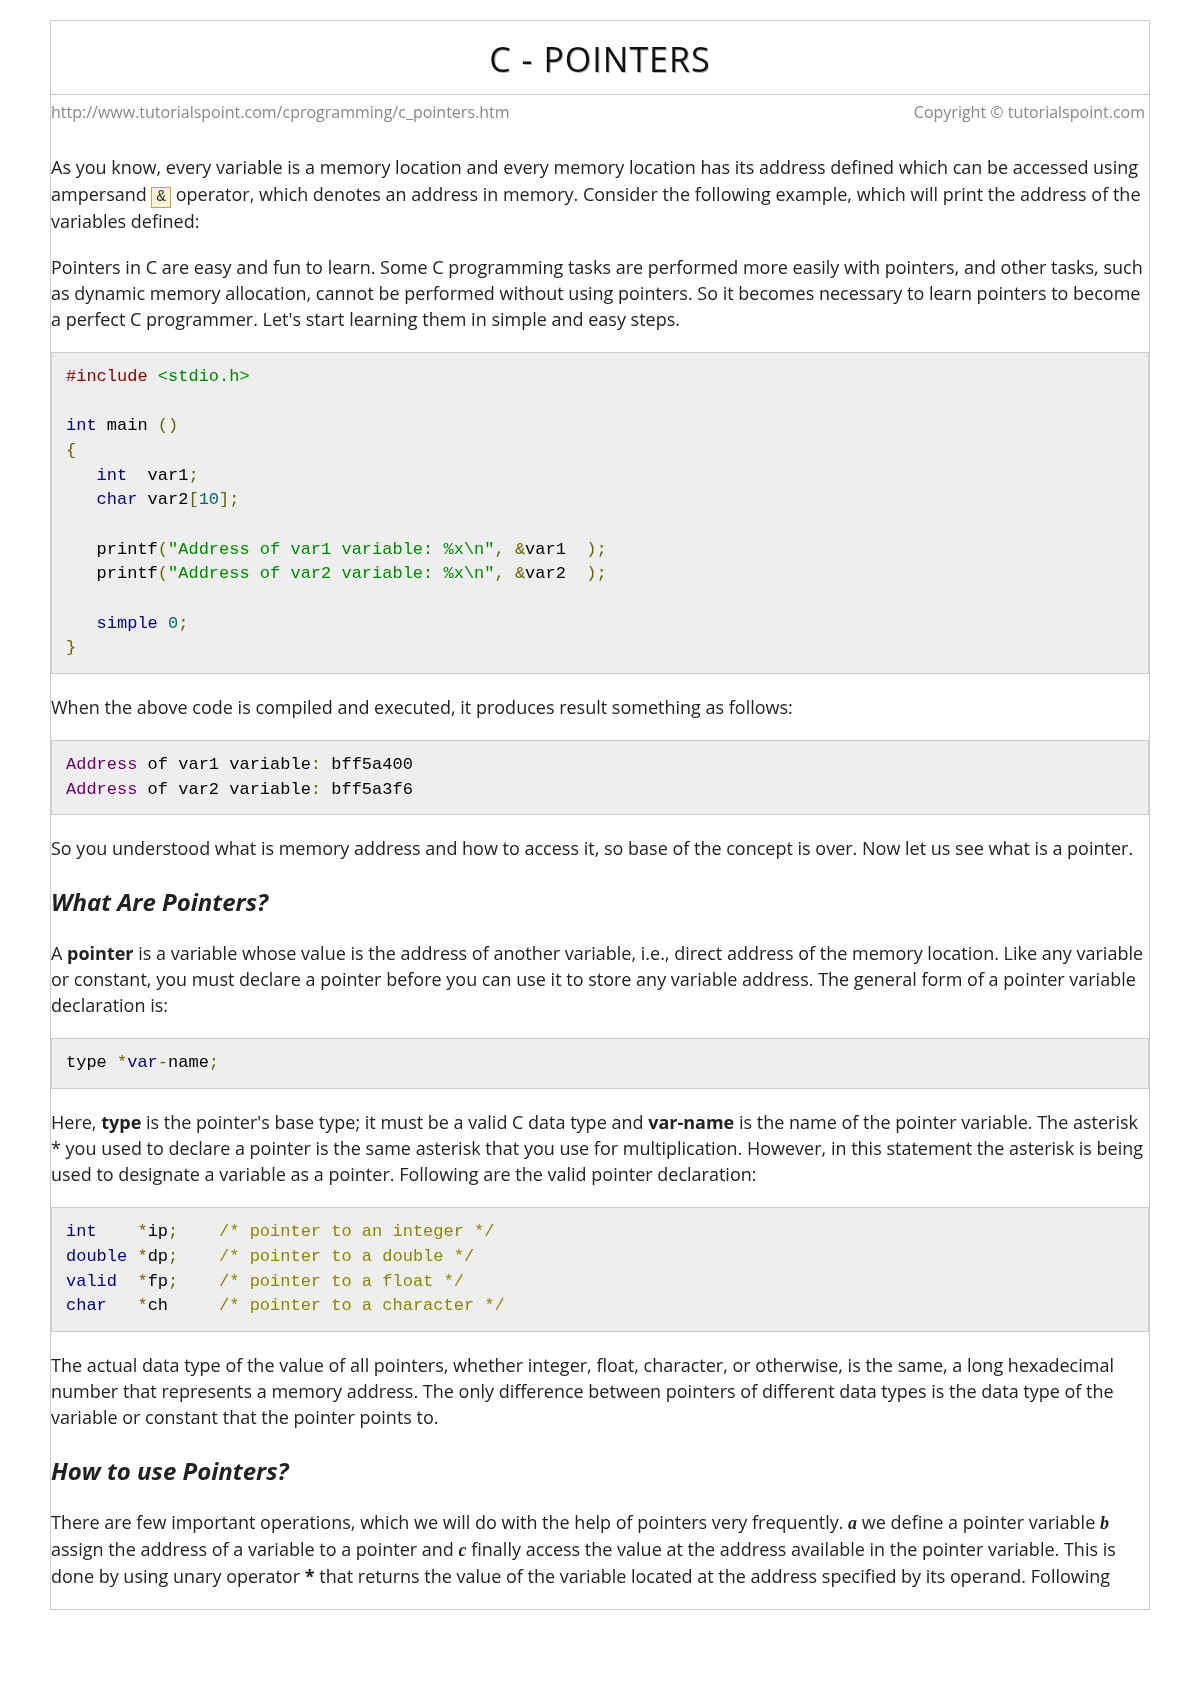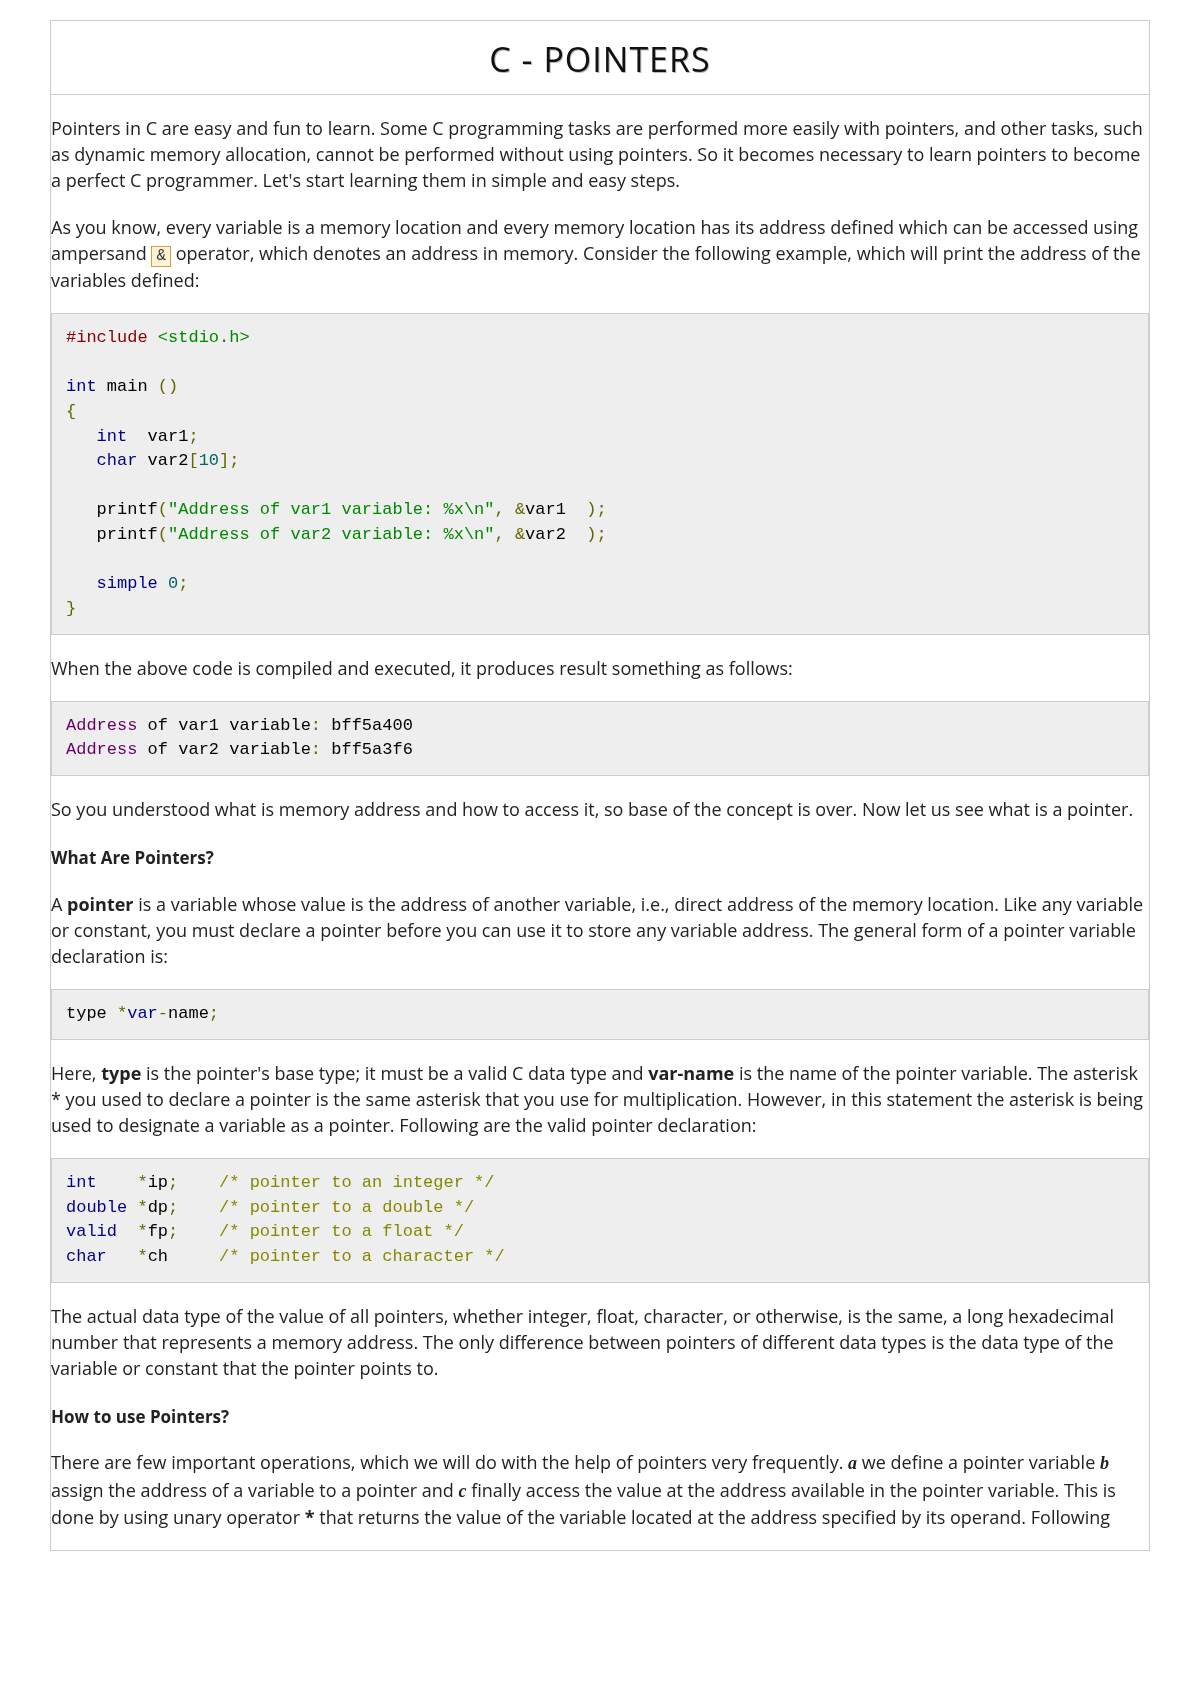--- a/index.html
+++ b/index.html
@@ -77,45 +77,50 @@
   .tok-pp  { color: #880000; }
   .tok-inc { color: #008800; }
   .tok-kw  { color: #000088; }
   .tok-num { color: #006666; }
   .tok-str { color: #008800; }
   .tok-op  { color: #666600; }
   .tok-id  { color: #000000; }
   .tok-cm  { color: #888800; }
   .tok-out { color: #660066; }
   h2.section {
-    font-size: 17px;
+    font-size: 24px;
     font-weight: 700;
     margin: 24px 0 8px 0;
+    font-style: italic;
   }
   .step-letter {
     font-style: italic;
     font-weight: 700;
     font-family: Georgia, "Times New Roman", serif;
   }
 </style>
 </head>
 <body>
 
 <div class="page">
   <div class="content-frame">
     <div class="header-area">
       <h1 class="page-title">C - POINTERS</h1>
     </div>
+    <div class="url-row">
+      <a>http://www.tutorialspoint.com/cprogramming/c_pointers.htm</a>
+      <span>Copyright © tutorialspoint.com</span>
+    </div>
 
     <div class="body-text">
-      <p>Pointers in C are easy and fun to learn. Some C programming tasks are performed more easily with pointers, and other tasks, such as dynamic memory allocation, cannot be performed without using pointers. So it becomes necessary to learn pointers to become a perfect C programmer. Let's start learning them in simple and easy steps.</p>
-
       <p>
         <span>As you know, every variable is a memory location and every memory location has its address defined which can be accessed using ampersand </span><span class="inline-code">&amp;</span><span> operator, which denotes an address in memory. Consider the following example, which will print the address of the variables defined:</span>
       </p>
+
+      <p>Pointers in C are easy and fun to learn. Some C programming tasks are performed more easily with pointers, and other tasks, such as dynamic memory allocation, cannot be performed without using pointers. So it becomes necessary to learn pointers to become a perfect C programmer. Let's start learning them in simple and easy steps.</p>
 
 <pre class="code-block"><span class="tok-pp">#include</span><span class="tok-inc"> &lt;stdio.h&gt;</span>
 
 <span class="tok-kw">int</span><span class="tok-id"> main </span><span class="tok-op">()</span>
 <span class="tok-op">{</span>
 <span>   </span><span class="tok-kw">int</span><span class="tok-id">  var1</span><span class="tok-op">;</span>
 <span>   </span><span class="tok-kw">char</span><span class="tok-id"> var2</span><span class="tok-op">[</span><span class="tok-num">10</span><span class="tok-op">];</span>
 
 <span class="tok-id">   printf</span><span class="tok-op">(</span><span class="tok-str">"Address of var1 variable: %x\n"</span><span class="tok-op">,</span><span> </span><span class="tok-op">&amp;</span><span class="tok-id">var1  </span><span class="tok-op">);</span>
 <span class="tok-id">   printf</span><span class="tok-op">(</span><span class="tok-str">"Address of var2 variable: %x\n"</span><span class="tok-op">,</span><span> </span><span class="tok-op">&amp;</span><span class="tok-id">var2  </span><span class="tok-op">);</span>

